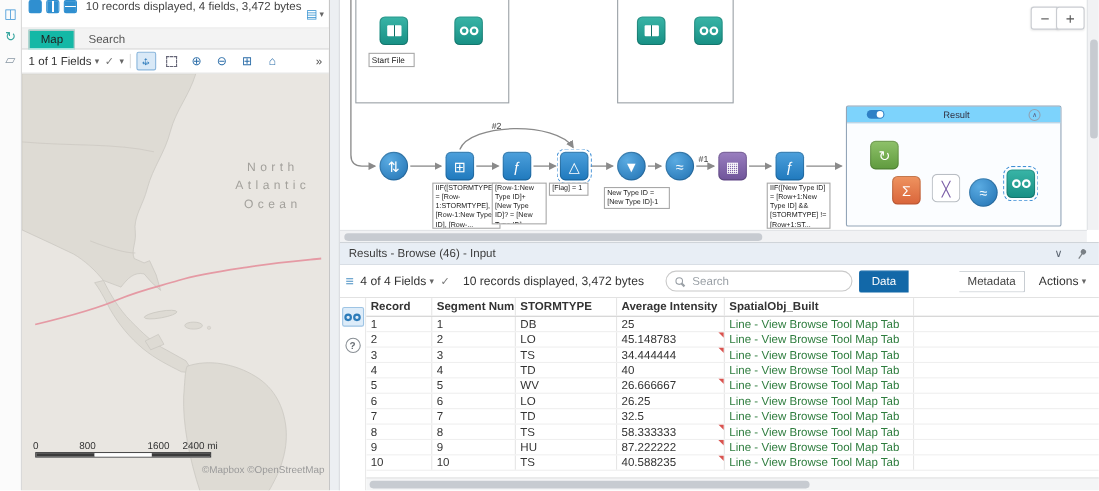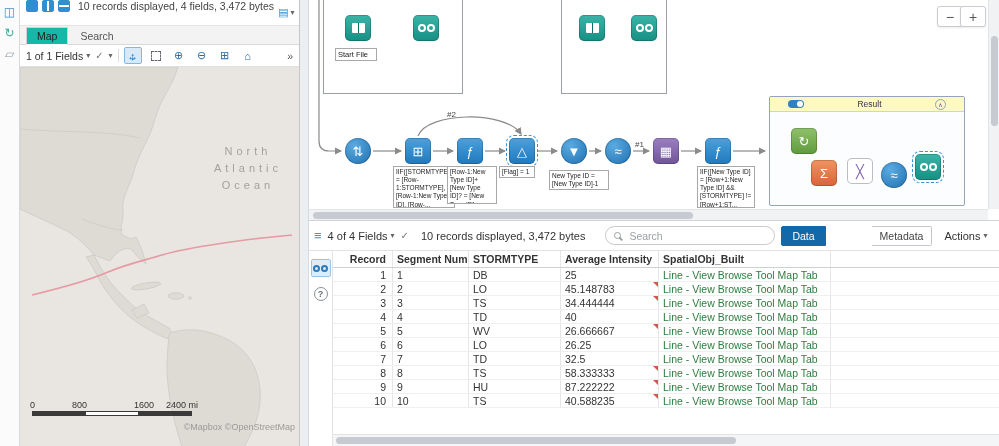--- a/index.html
+++ b/index.html
@@ -62,21 +62,21 @@
   .whitebg{background:#fff;color:#7b5ea7;box-shadow:inset 0 0 0 1px #b9bec4;}
   .sel{outline:1px dashed #3f8fd6;outline-offset:2px;}
   .book{width:13px;height:10px;border-radius:1px;background:linear-gradient(90deg,#fff 46%,#0e6e64 46%,#0e6e64 54%,#fff 54%);}
   .binoc{display:flex;gap:1px;}
   .binoc i{width:8px;height:8px;border:2px solid #fff;border-radius:50%;display:block;}
   .binoc.blue i{border-color:#2b7bb9;width:7px;height:7px;}
   .ann{position:absolute;background:#fff;border:1px solid #a8a8a8;font-size:6.5px;line-height:1.25;color:#222;padding:1px 2px;overflow:hidden;}
   .ann.sf{font-size:7.5px;}
   .wlabel{position:absolute;font-size:8px;color:#444;}
   .rcontainer{position:absolute;left:460px;top:96px;width:196px;height:110px;border:1px solid #93a5b8;background:#fbfdff;border-radius:2px;}
-  .rc-header{height:15px;background:#fef9c3;border-bottom:1px solid #c8d4e0;display:flex;align-items:center;padding:0 18px;gap:4px;}
+  .rc-header{height:15px;background:#7dd3fc;border-bottom:1px solid #c8d4e0;display:flex;align-items:center;padding:0 18px;gap:4px;}
   .toggle{width:16px;height:8px;background:#2f80c6;border-radius:4px;position:relative;flex:none;}
   .toggle::after{content:"";position:absolute;right:1px;top:1px;width:6px;height:6px;background:#fff;border-radius:50%;}
   .rc-title{flex:1;text-align:center;font-size:8.5px;color:#334;}
   .rc-collapse{width:11px;height:11px;border:1px solid #8fa3b5;border-radius:50%;font-size:6px;color:#557;display:flex;align-items:center;justify-content:center;flex:none;}
   .zoombtn{position:absolute;top:6px;width:26px;height:21px;background:#fff;border:1px solid #c9ccd1;border-radius:3px;display:flex;align-items:center;justify-content:center;font-size:14px;color:#555;box-shadow:0 1px 2px rgba(0,0,0,.08);}
   .zb-minus{right:36px;} .zb-plus{right:13px;}
   .vscroll{position:absolute;top:0;right:0;width:11px;bottom:11px;background:#f1f2f4;border-left:1px solid #e2e4e7;}
   .vthumb{position:absolute;top:36px;left:2px;width:7px;height:90px;background:#c7cbd1;border-radius:4px;}
   .hscroll{position:absolute;left:0;right:11px;bottom:0;height:11px;background:#f1f2f4;border-top:1px solid #e2e4e7;}
   .hthumb{position:absolute;left:4px;top:2px;height:7px;width:380px;background:#c7cbd1;border-radius:4px;}
@@ -100,21 +100,21 @@
   .actions{display:flex;gap:3px;align-items:center;margin:0 6px;color:#333;}
   .more{font-size:12px;color:#666;letter-spacing:1px;margin-top:37px;}
   .res-body{flex:1;display:flex;min-height:0;}
   .res-rail{width:24px;border-right:1px solid #e4e4e4;display:flex;flex-direction:column;align-items:center;padding-top:8px;gap:10px;background:#fff;}
   .rail-tile{width:20px;height:18px;background:#ddecf9;border:1px solid #9ec4e4;border-radius:2px;display:flex;align-items:center;justify-content:center;}
   .help{width:14px;height:14px;border:1.5px solid #8a9096;border-radius:50%;color:#6a7076;font-size:9px;display:flex;align-items:center;justify-content:center;font-weight:bold;}
   .res-table{flex:1;display:flex;flex-direction:column;min-width:0;background:#fff;position:relative;}
   .thead{display:flex;height:17px;border-bottom:1px solid #cfcfcf;font-weight:bold;font-size:10.5px;color:#333;}
   .th,.td{border-right:1px solid #e6e6e6;padding:0 4px;white-space:nowrap;overflow:hidden;}
   .th{line-height:16px;} .td{line-height:14px;font-size:10.5px;}
-  .c-rec{width:60px;text-align:right;padding-right:6px;}
+  .c-rec{width:60px;padding-right:18px;}
   .c-seg{width:76px;} .c-type{width:92px;} .c-int{width:98px;position:relative;} .c-spa{width:172px;}
   .tr{display:flex;height:14px;border-bottom:1px solid #efefef;}
   .td.c-spa{color:#2e7d3e;}
   .td.c-int.flagged::after{content:"";position:absolute;top:0;right:0;border-left:5px solid transparent;border-top:5px solid #d9534f;}
   .tbody{flex:1;overflow:hidden;}
   .res-hscroll{height:12px;background:#f4f5f6;border-top:1px solid #e2e2e2;position:relative;}
   .res-hthumb{position:absolute;left:3px;top:2px;height:7px;width:400px;background:#c7cbd1;border-radius:4px;}
 </style>
 </head>
 <body>
@@ -319,20 +319,30 @@
       <div class="zoombtn zb-plus">+</div>
       <div class="vscroll">
           <div class="vthumb"></div>
         </div>
       <div class="hscroll">
           <div class="hthumb"></div>
         </div>
     </div>
 
     <div class="results">
+      <div class="res-header">
+        <span class="rh-title">Results - Browse (46) - Input</span>
+        <span class="rh-ic">∨</span>
+        <svg width="11" height="12" viewBox="0 0 11 12">
+          <g transform="rotate(35 5.5 6)">
+              <circle cx="5.5" cy="3.5" r="2.4" fill="#7a8086"></circle>
+              <rect x="5" y="5.5" width="1.1" height="5.5" fill="#7a8086"></rect>
+            </g>
+        </svg>
+      </div>
       <div class="res-toolbar">
         <span class="rows-icon">≡</span>
         <span class="fields">
           <span>4 of 4 Fields</span>
           <span class="caret">▾</span>
         </span>
         <span class="check">✓</span>
         <span class="vsep"></span>
         <span class="rt-summary">10 records displayed, 3,472 bytes</span>
         <span class="search">

